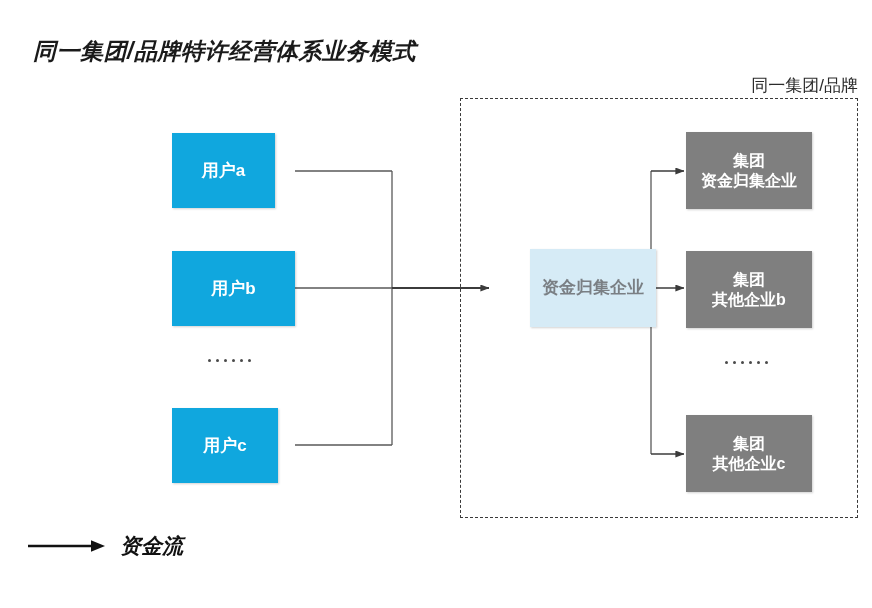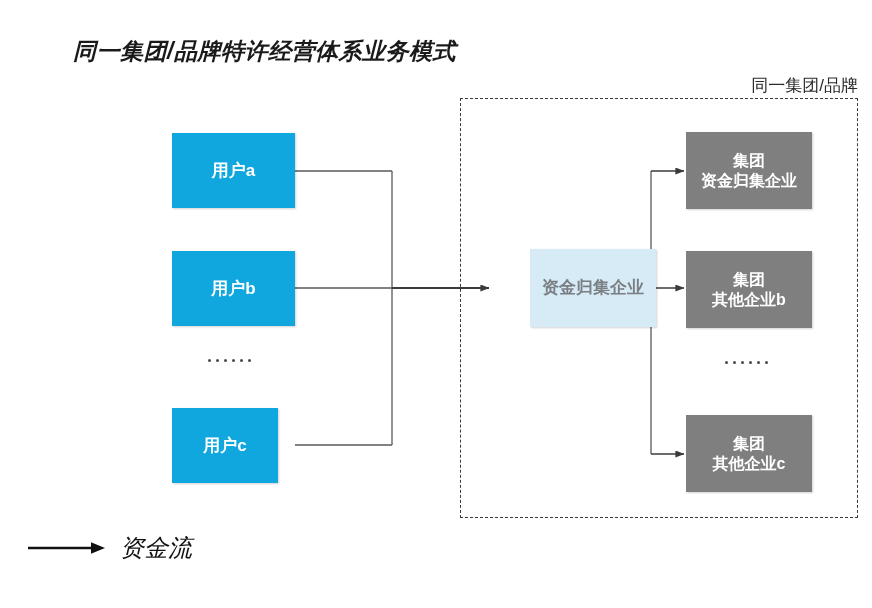--- a/index.html
+++ b/index.html
@@ -22,21 +22,20 @@
   .diagram-title {
     position: absolute;
     left: 33px;
     top: 36px;
     font-size: 23px;
     font-weight: bold;
     font-style: italic;
     color: #1a1a1a;
     letter-spacing: 0.5px;
     white-space: nowrap;
-    margin-left: 40px;
   }
 
   
   .group-container {
     position: absolute;
     left: 460px;
     top: 98px;
     width: 398px;
     height: 420px;
     border: 1px dashed #3a3a3a;
@@ -75,21 +74,21 @@
     background: #D6EBF6;
     color: #7a7f84;
     font-size: 17px;
   }
   .node-ent {
     background: #7F7F7F;
     color: #ffffff;
     font-size: 16px;
   }
 
-  .node-user-a { left: 172px; top: 133px; width: 123px; height: 75px; }
+  .node-user-a { left: 172px; top: 133px; width: 103px; height: 75px; }
   .node-user-b { left: 172px; top: 251px; width: 123px; height: 75px; }
   .node-user-c { left: 172px; top: 408px; width: 106px; height: 75px; }
 
   .node-pool-1  { left: 491px; top: 249px; width: 126px; height: 78px; margin-left: 39px; }
 
   .node-ent-a { left: 686px; top: 132px; width: 126px; height: 77px; }
   .node-ent-b { left: 686px; top: 251px; width: 126px; height: 77px; }
   .node-ent-c { left: 686px; top: 415px; width: 126px; height: 77px; }
 
   
@@ -123,22 +122,22 @@
   .legend {
     position: absolute;
     left: 28px;
     top: 532px;
     display: flex;
     align-items: center;
     gap: 14px;
   }
   .legend-arrow { display: block; }
   .legend-label {
-    font-size: 24px;
-    font-weight: normal;
+    font-size: 21px;
+    font-weight: bold;
     font-style: italic;
     color: #111111;
     white-space: nowrap;
   }
 </style>
 </head>
 <body>
 
 <div id="canvas">
 

